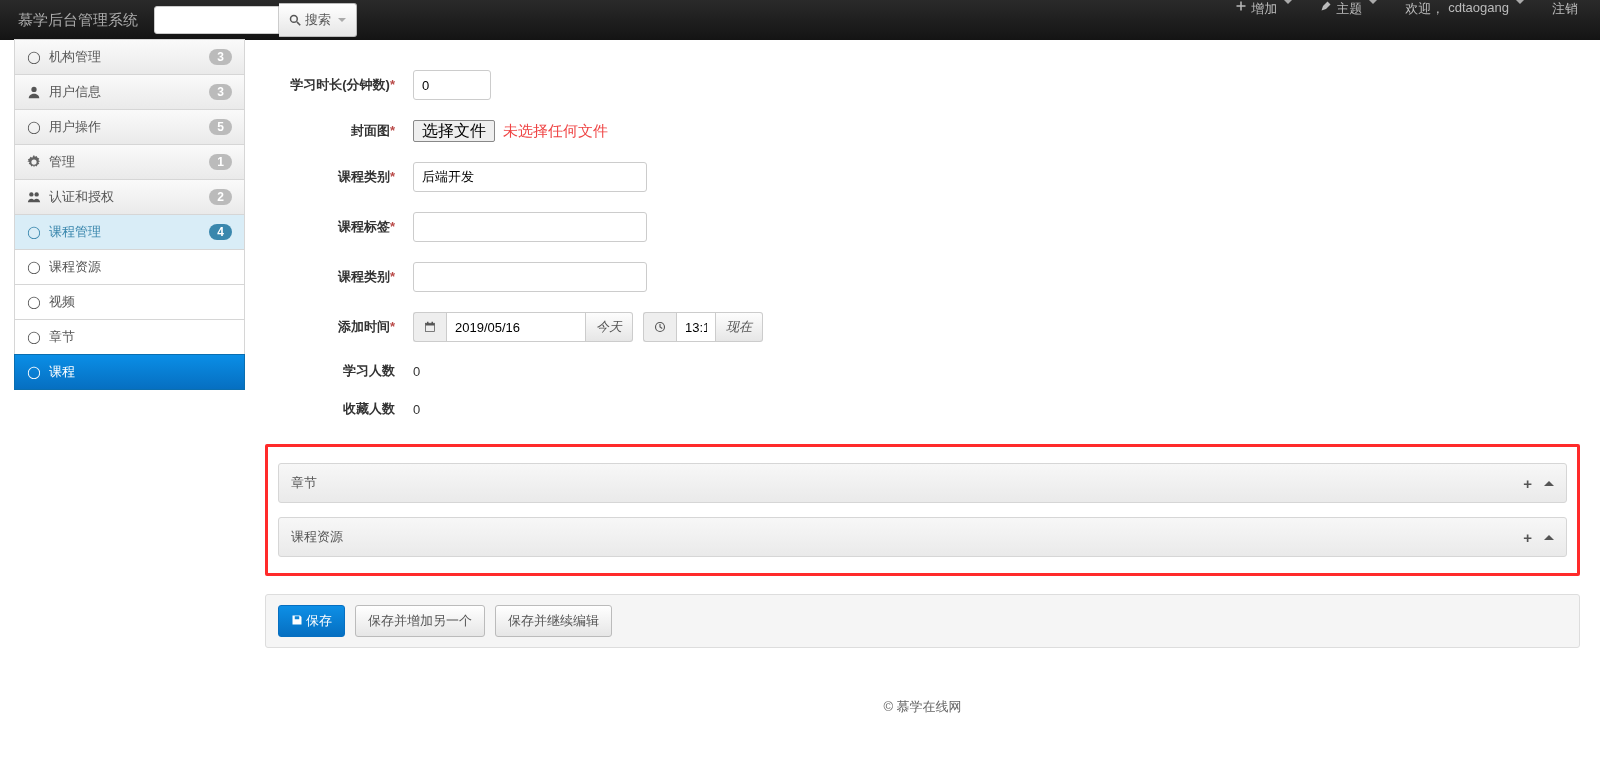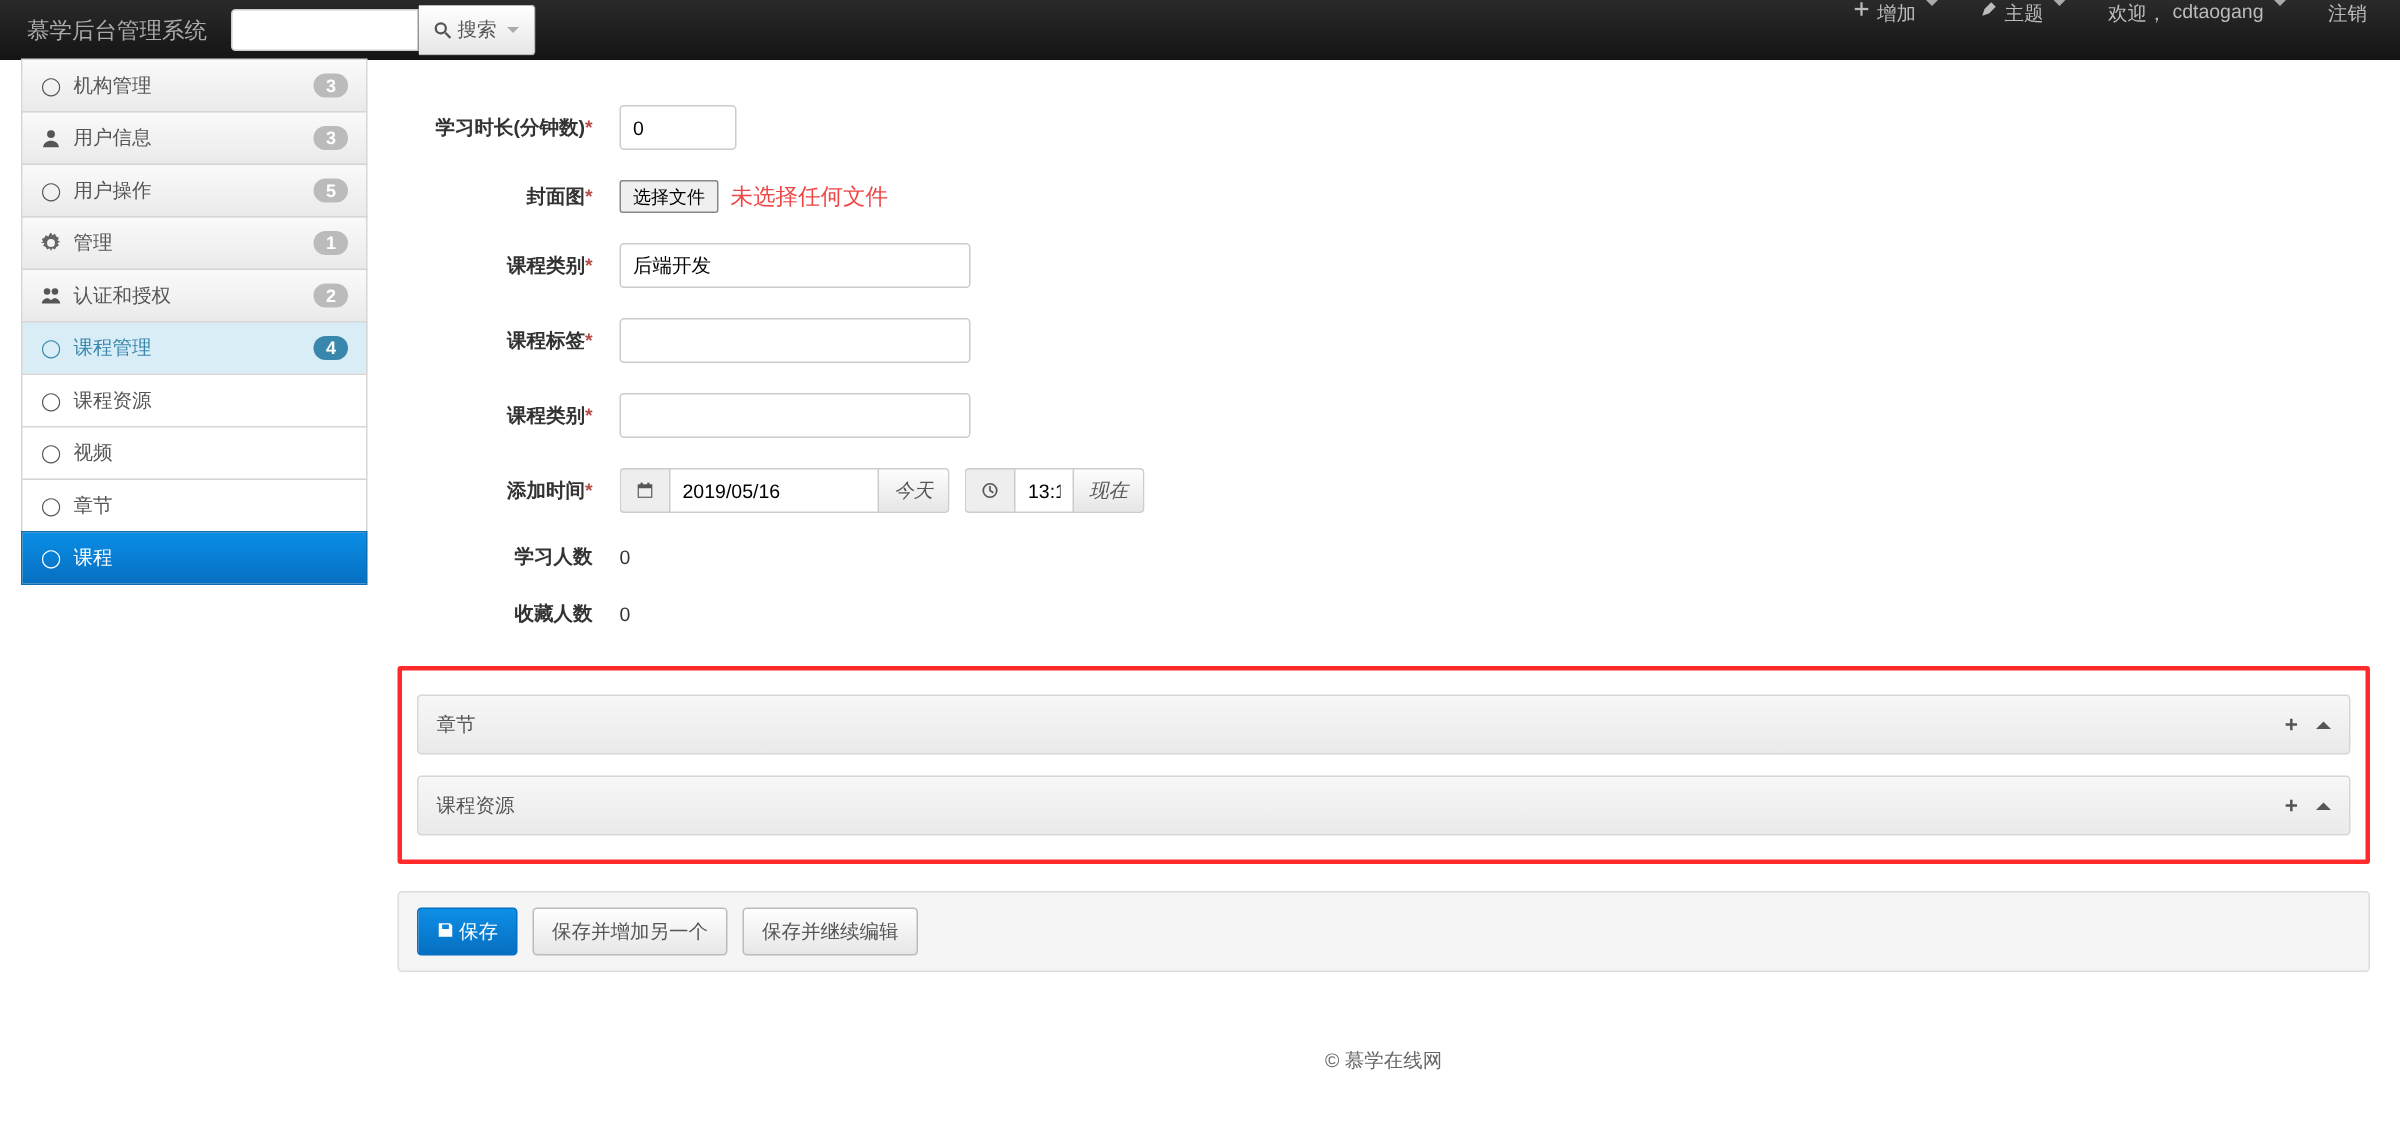--- a/index.html
+++ b/index.html
@@ -166,21 +166,21 @@
     border:1px solid #ccc;
     border-radius:3px;
     padding: 0 8px;
     font-size:13px;
     min-width: 234px;
   }
   input.text.small { min-width: 78px; width:78px; }
   .file-btn {
     height: 22px;
     padding: 0 8px;
-    font-size:12px;
+    font-size:16px;
     background: #efefef;
     border:1px solid #888;
     border-radius:2px;
     cursor:pointer;
   }
   .file-status { font-size:15px; color:#ef4444; }
   .addon {
     background:#eee;
     border:1px solid #ccc;
     height:30px;

